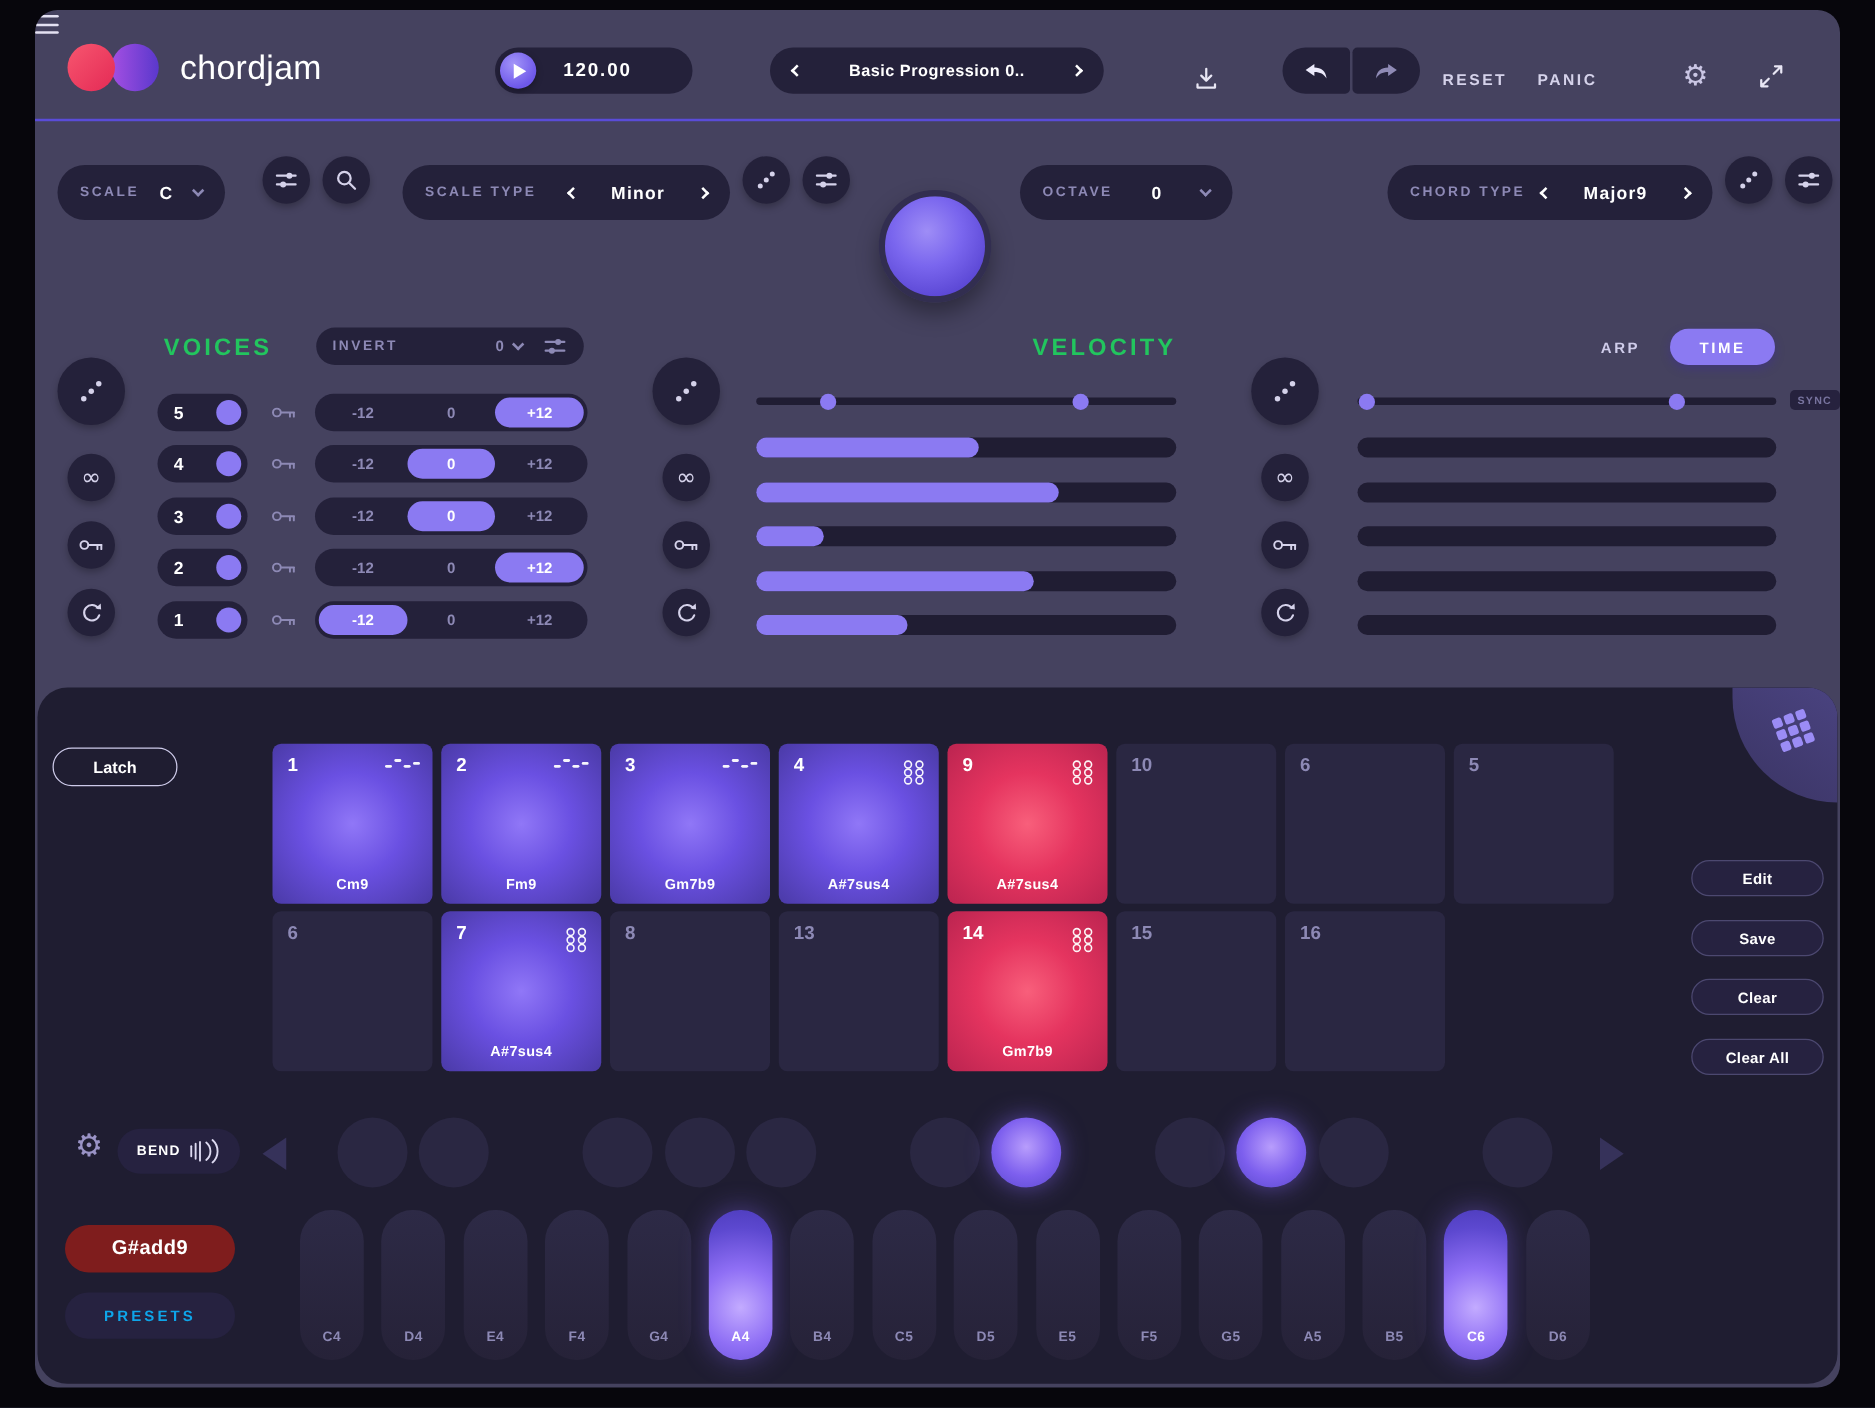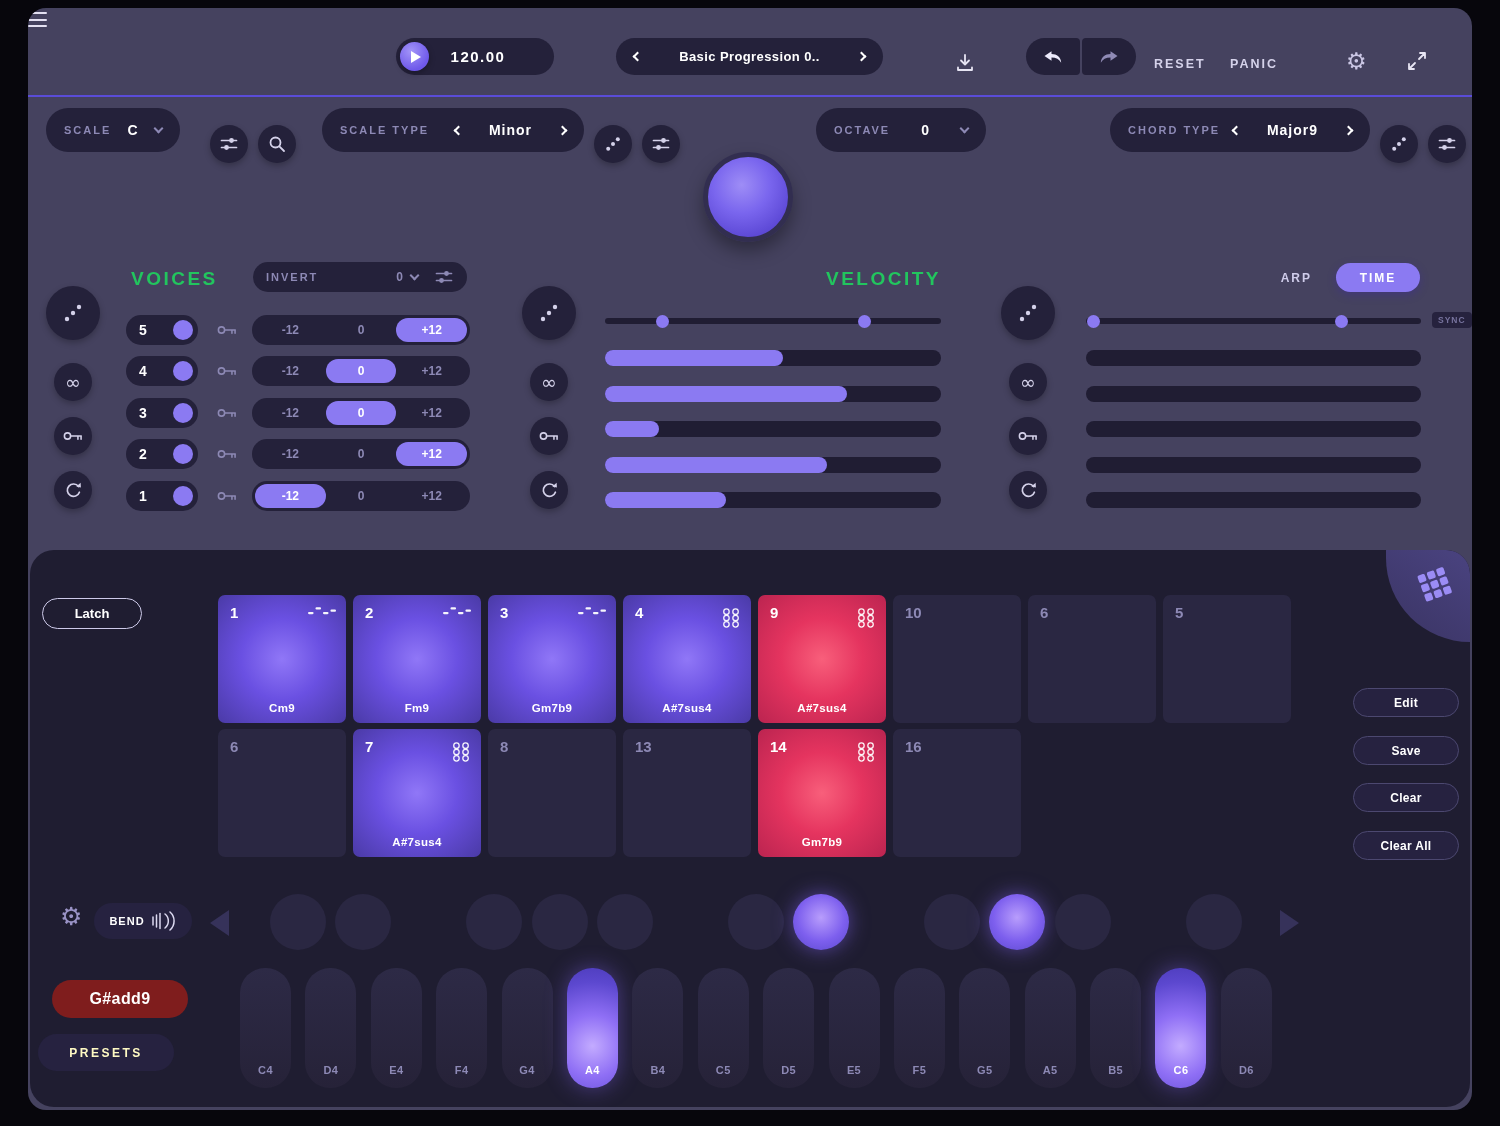--- a/index.html
+++ b/index.html
@@ -32,21 +32,21 @@
   .ur-half:first-child{border-radius:19px 4px 4px 19px;}
   .ur-half:last-child{border-radius:4px 19px 19px 4px;}
   .hdr-txt{position:absolute;font-size:12.5px;font-weight:bold;letter-spacing:2px;color:#d5d2ea;top:49px;}
   .reset{left:1126px;}
   .panic{left:1202px;}
   .gear{left:1318px;top:40px;font-size:23px;color:#cac6e4;}
   .expand{left:1378px;top:42px;}
 
   
   .pill{background:#24213a;display:flex;align-items:center;}
-  .ctrl{position:absolute;height:44px;border-radius:22px;padding:18px 18px;top:100px;}
+  .ctrl{position:absolute;height:44px;border-radius:22px;padding:18px 18px;top:124px;}
   .lbl{font-size:11px;font-weight:bold;letter-spacing:2px;color:#8d89b5;}
   .val{font-size:14px;font-weight:bold;color:#fff;letter-spacing:1px;}
   .caret{display:inline-block;width:7px;height:7px;border-left:2.2px solid #8d89b5;border-bottom:2.2px solid #8d89b5;transform:rotate(-45deg);margin-top:-4px;}
   .scale-pill{left:18px;width:134px;justify-content:space-between;}
   .stype-pill{left:294px;width:262px;justify-content:space-between;}
   .octave-pill{left:788px;width:170px;justify-content:space-between;}
   .ctype-pill{left:1082px;width:260px;justify-content:space-between;}
   .sel-group{display:flex;align-items:center;gap:27px;}
   .circle-btn{background:#24213a;border-radius:50%;display:flex;align-items:center;justify-content:center;box-shadow:0 3px 6px rgba(0,0,0,.25);}
   .c38{position:absolute;width:38px;height:38px;top:117px;}
@@ -116,33 +116,50 @@
   .bend-gear{position:absolute;left:30px;top:352px;font-size:25px;color:#9a93c6;}
   .bend-pill{position:absolute;left:64px;top:353px;width:98px;height:36px;border-radius:18px;background:#262240;display:flex;align-items:center;justify-content:center;gap:6px;}
   .bend-lbl{font-size:11px;font-weight:bold;letter-spacing:1px;color:#fff;}
   .tri{position:absolute;width:0;height:0;top:360px;}
   .tri-l{left:180px;border-top:13px solid transparent;border-bottom:13px solid transparent;border-right:19px solid #36325a;}
   .tri-r{left:1250px;border-top:13px solid transparent;border-bottom:13px solid transparent;border-left:19px solid #36325a;}
   #black-row{position:absolute;left:0;top:344px;width:100%;height:56px;}
   .bkey{position:absolute;top:0;width:56px;height:56px;border-radius:50%;background:#2a2742;}
   .bkey.on{background:radial-gradient(circle at 50% 42%,#b89dfc 0%,#7d5fee 55%,#5948cb 100%);box-shadow:0 0 20px rgba(130,100,240,.55);}
   .chord-display{position:absolute;left:22px;top:430px;width:136px;height:38px;border-radius:19px;background:#7f1d1d;color:#fff;font-size:16px;font-weight:bold;display:flex;align-items:center;justify-content:center;letter-spacing:.4px;}
-  .presets-btn{position:absolute;left:8px;top:484px;width:136px;height:37px;border-radius:19px;background:#262240;color:#fef9c3;font-size:12px;font-weight:bold;letter-spacing:2.5px;display:flex;align-items:center;justify-content:center;}
+  .presets-btn{position:absolute;left:22px;top:484px;width:136px;height:37px;border-radius:19px;background:#262240;color:#0ea5e9;font-size:12px;font-weight:bold;letter-spacing:2.5px;display:flex;align-items:center;justify-content:center;}
   #keys-row{position:absolute;left:210px;top:418px;display:flex;gap:14.4px;}
   .pkey{position:relative;flex:0 0 auto;width:51px;height:120px;border-radius:25px;background:linear-gradient(180deg,#2d2a46,#262238);}
   .pkey.on{background:radial-gradient(circle at 50% 65%,#c3abff 0%,#8f6ff5 38%,#5c48cf 78%,#4e3dbd 100%);box-shadow:0 0 22px rgba(130,100,240,.45);}
   .klabel{position:absolute;bottom:12px;width:100%;text-align:center;font-size:11px;font-weight:bold;color:#8d89b5;letter-spacing:.4px;margin-top:33px;}
   .pkey.on .klabel{color:#fff;}
 </style>
 </head>
 <body>
 
 <div class="window">
 
   <div class="header">
+    <div class="logo">
+      <svg width="80" height="44" viewBox="0 0 80 44">
+        <defs>
+          <linearGradient id="lgP" x1="0" y1="0" x2="1" y2="0">
+            <stop offset="0" stop-color="#a44fe2"></stop>
+              <stop offset="1" stop-color="#5a38cc"></stop>
+          </linearGradient>
+          <linearGradient id="lgR" x1="0" y1="0" x2="1" y2="1">
+            <stop offset="0" stop-color="#f7566f"></stop>
+              <stop offset="1" stop-color="#e42a55"></stop>
+          </linearGradient>
+        </defs>
+        <circle cx="56" cy="22" r="19" fill="url(#lgP)"></circle>
+        <circle cx="21" cy="22" r="19" fill="url(#lgR)"></circle>
+      </svg>
+      <span class="logo-text">chordjam</span>
+    </div>
 
     <div class="play-pill">
       <div class="play-btn">
           <span class="play-tri"></span>
         </div>
       <span class="bpm">120.00</span>
     </div>
 
     <div class="preset-pill">
       <span class="chv chv-l"></span>
@@ -632,20 +649,24 @@
               <circle cx="6" cy="13" r="3"></circle>
               <circle cx="6" cy="20" r="3"></circle>
               <circle cx="16" cy="6" r="3"></circle>
               <circle cx="16" cy="13" r="3"></circle>
               <circle cx="16" cy="20" r="3"></circle>
             </svg>
           </span>
           <span class="pad-chord">Gm7b9</span>
         </div>
         <div class="pad empty">
+          <span class="pad-num">15</span>
+          <span class="pad-chord"></span>
+        </div>
+        <div class="pad empty">
           <span class="pad-num">16</span>
           <span class="pad-chord"></span>
         </div>
       </div>
     <div id="pad-actions">
         <div class="action-btn" style="top: 138px;">Edit</div>
         <div class="action-btn" style="top: 186px;">Save</div>
         <div class="action-btn" style="top: 233px;">Clear</div>
         <div class="action-btn" style="top: 281px;">Clear All</div>
       </div>

